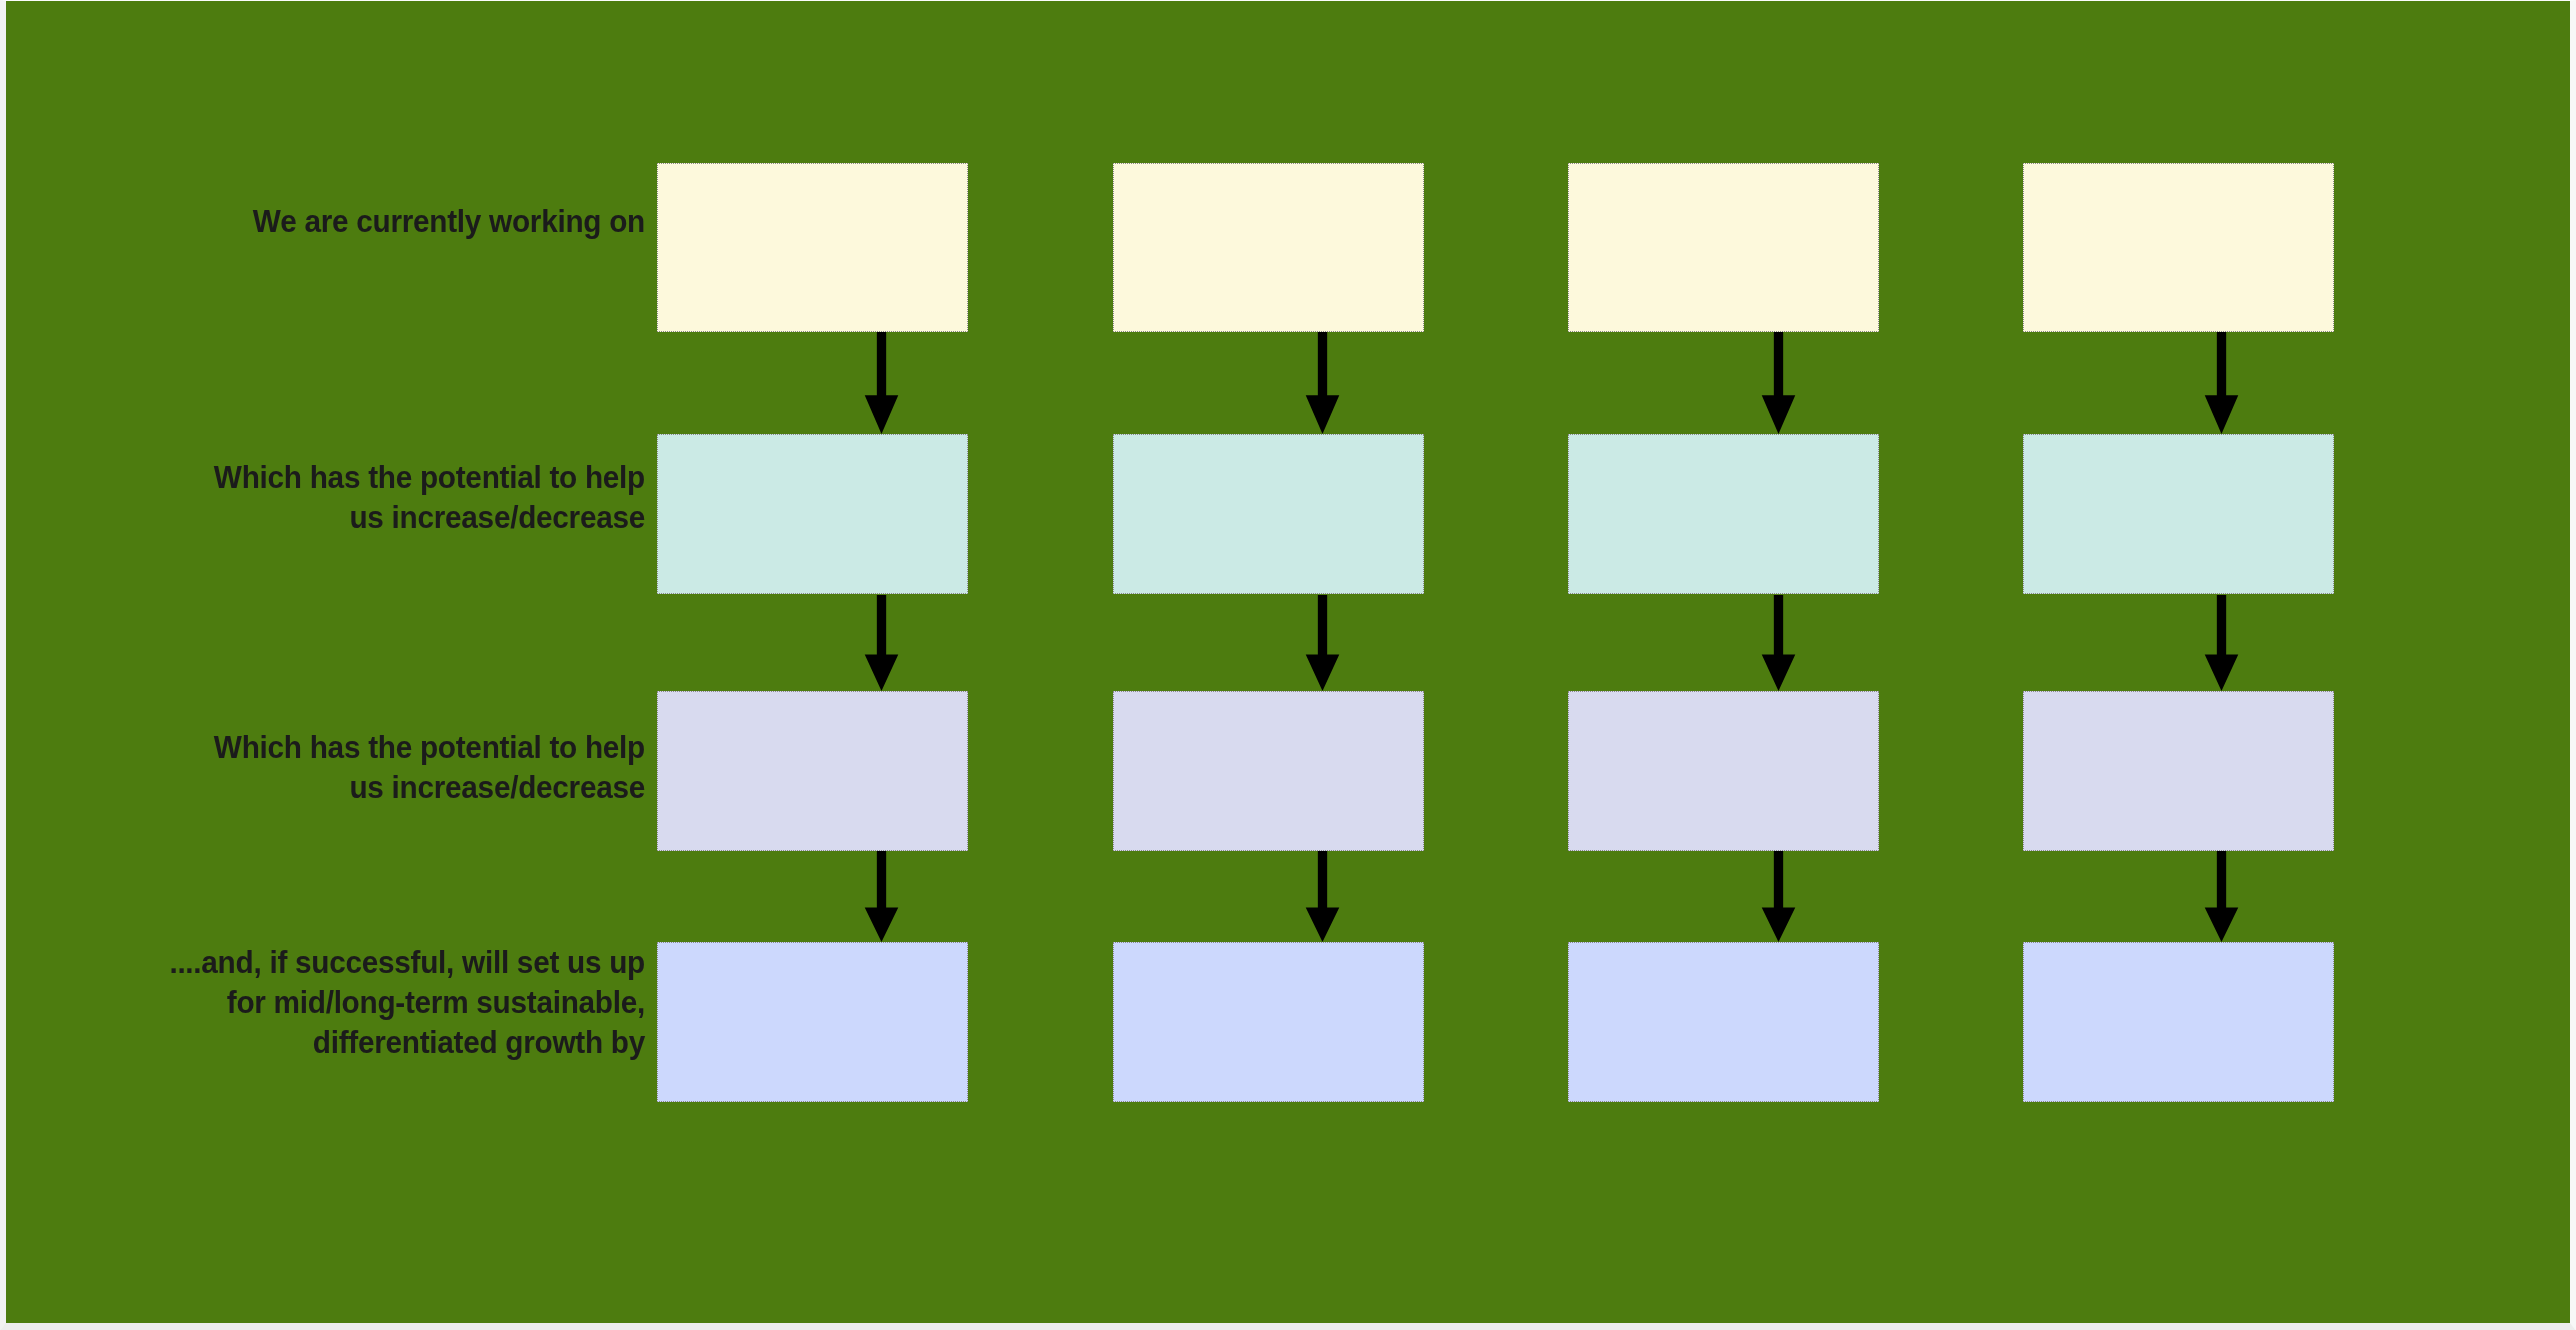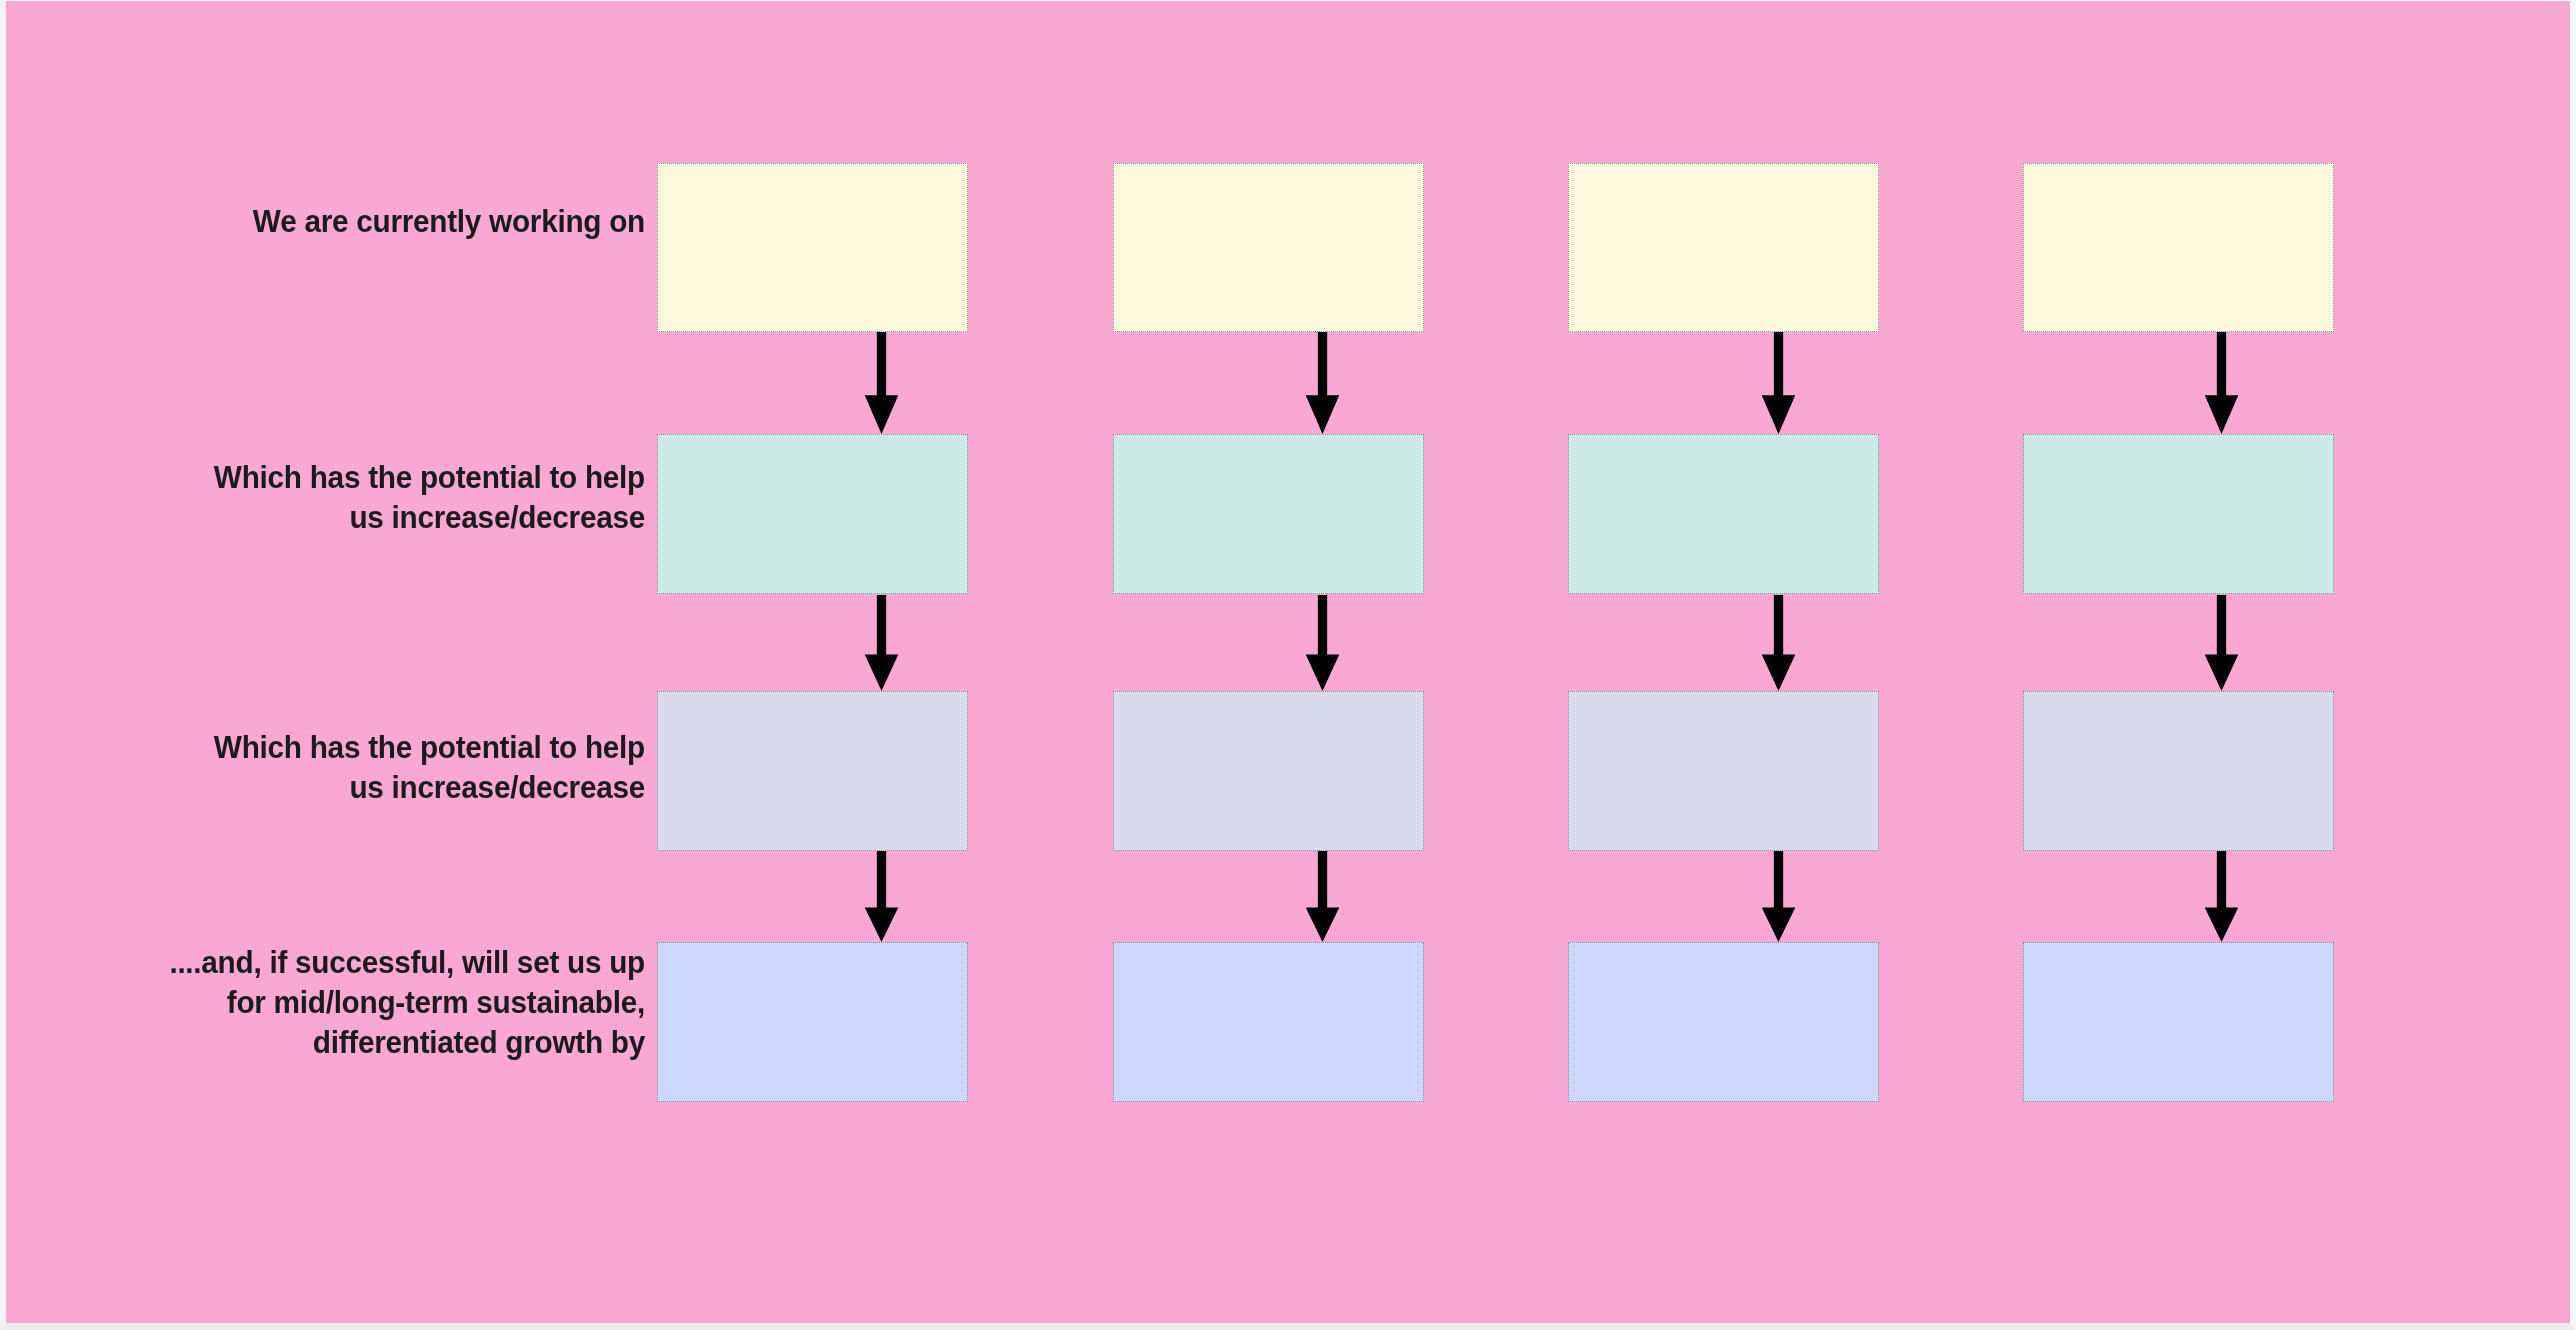--- a/index.html
+++ b/index.html
@@ -13,21 +13,21 @@
     height: 1331px;
     overflow: hidden;
     font-family: "Liberation Sans", sans-serif;
   }
 
   
   #slide {
     position: relative;
     width: 2576px;
     height: 1331px;
-    background: #f9a8d4;
+    background: #4d7c0f;
     box-sizing: border-box;
     border-left: 6.5px solid #f2f2f2;
     border-right: 6.5px solid #f7f7f7;
     border-bottom: 8.3px solid #ededed;
     border-top: 1.9px solid #fbfbfb;
   }
 
   
   .row-band {
     position: absolute;

